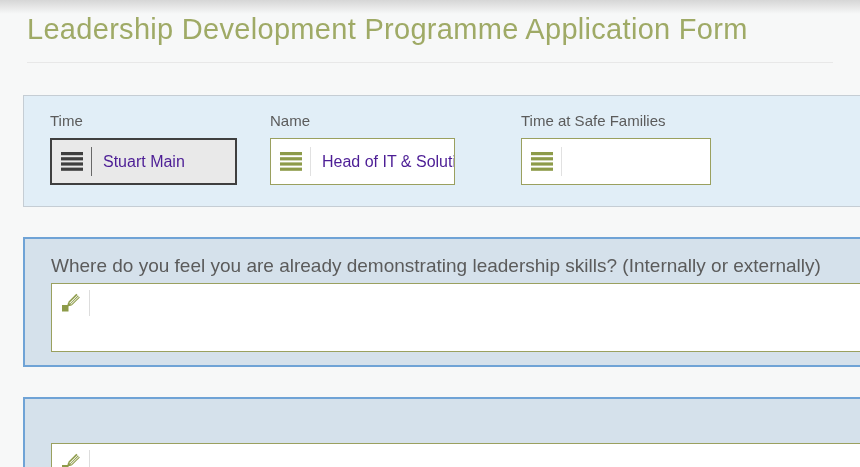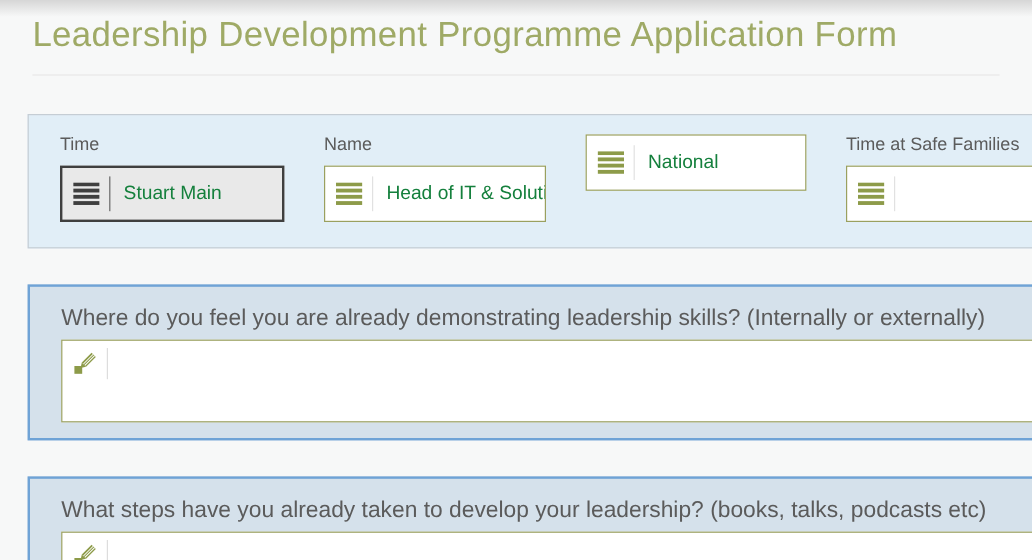--- a/index.html
+++ b/index.html
@@ -43,21 +43,21 @@
   }
   .icon { display:inline-flex; flex:0 0 auto; }
   .hamburger { color:#8d9b49; }
   .field-box.readonly .hamburger { color:#3f3f3f; }
   .vsep {
     flex:0 0 auto; width:1px; height:29px; background:#e1e1e1;
     margin-left:8px; margin-right:11px;
   }
   .field-box.readonly .vsep { background:#686868; }
   .field-value {
-    font-size:16px; color:#15803d; white-space:nowrap;
+    font-size:16px; color:#4c1d95; white-space:nowrap;
   }
   .q-panel {
     left:23px; width:862px; height:130px;
     background:#d5e1eb; border:2px solid #6fa3d6;
   }
   .q-panel.q1 { top:237px; }
   .q-panel.q2 { top:397px; }
   .q-prompt {
     position:absolute; left:26px; top:16px;
     font-size:19px; color:#5b5b5b; white-space:nowrap;
@@ -114,32 +114,20 @@
                 <rect x="0" y="10.4" width="22" height="3.2" fill="currentColor"></rect>
                 <rect x="0" y="15.6" width="22" height="3.2" fill="currentColor"></rect>
               </svg>
           </span>
           <span class="vsep"></span>
           <span class="field-value">Head of IT &amp; Solutio</span>
         </div>
       </div>
 
       <div class="field">
-        <div class="field-box w-region">
-          <span class="icon hamburger">
-            <svg width="22" height="19" viewBox="0 0 22 19">
-                <rect x="0" y="0" width="22" height="3.2" fill="currentColor"></rect>
-                <rect x="0" y="5.2" width="22" height="3.2" fill="currentColor"></rect>
-                <rect x="0" y="10.4" width="22" height="3.2" fill="currentColor"></rect>
-                <rect x="0" y="15.6" width="22" height="3.2" fill="currentColor"></rect>
-              </svg>
-          </span>
-          <span class="vsep"></span>
-          <span class="field-value">National</span>
-        </div>
       </div>
 
       <div class="field">
         <div class="field-label">Time at Safe Families</div>
         <div class="field-box w-time">
           <span class="icon hamburger">
             <svg width="22" height="19" viewBox="0 0 22 19">
                 <rect x="0" y="0" width="22" height="3.2" fill="currentColor"></rect>
                 <rect x="0" y="5.2" width="22" height="3.2" fill="currentColor"></rect>
                 <rect x="0" y="10.4" width="22" height="3.2" fill="currentColor"></rect>
@@ -167,21 +155,20 @@
             <polygon points="8,12 13,12 10.5,16" fill="currentColor"></polygon>
           </g>
         </svg>
       </span>
       <span class="vsep-q"></span>
       <span class="q-value"></span>
     </div>
   </section>
 
   <section class="panel q-panel q2">
-    <div class="q-prompt">What steps have you already taken to develop your leadership? (books, talks, podcasts etc)</div>
     <div class="q-box">
       <span class="icon pencil">
         <svg width="20" height="20" viewBox="0 0 20 20">
           <rect x="1" y="13" width="6.5" height="6.5" fill="currentColor"></rect>
           <g transform="rotate(45 10 10)">
             <rect x="8" y="0.5" width="5" height="11.5" fill="currentColor"></rect>
             <rect x="9.5" y="0.5" width="0.8" height="11.5" fill="#ffffff"></rect>
             <rect x="11.2" y="0.5" width="0.8" height="11.5" fill="#ffffff"></rect>
             <polygon points="8,12 13,12 10.5,16" fill="currentColor"></polygon>
           </g>

